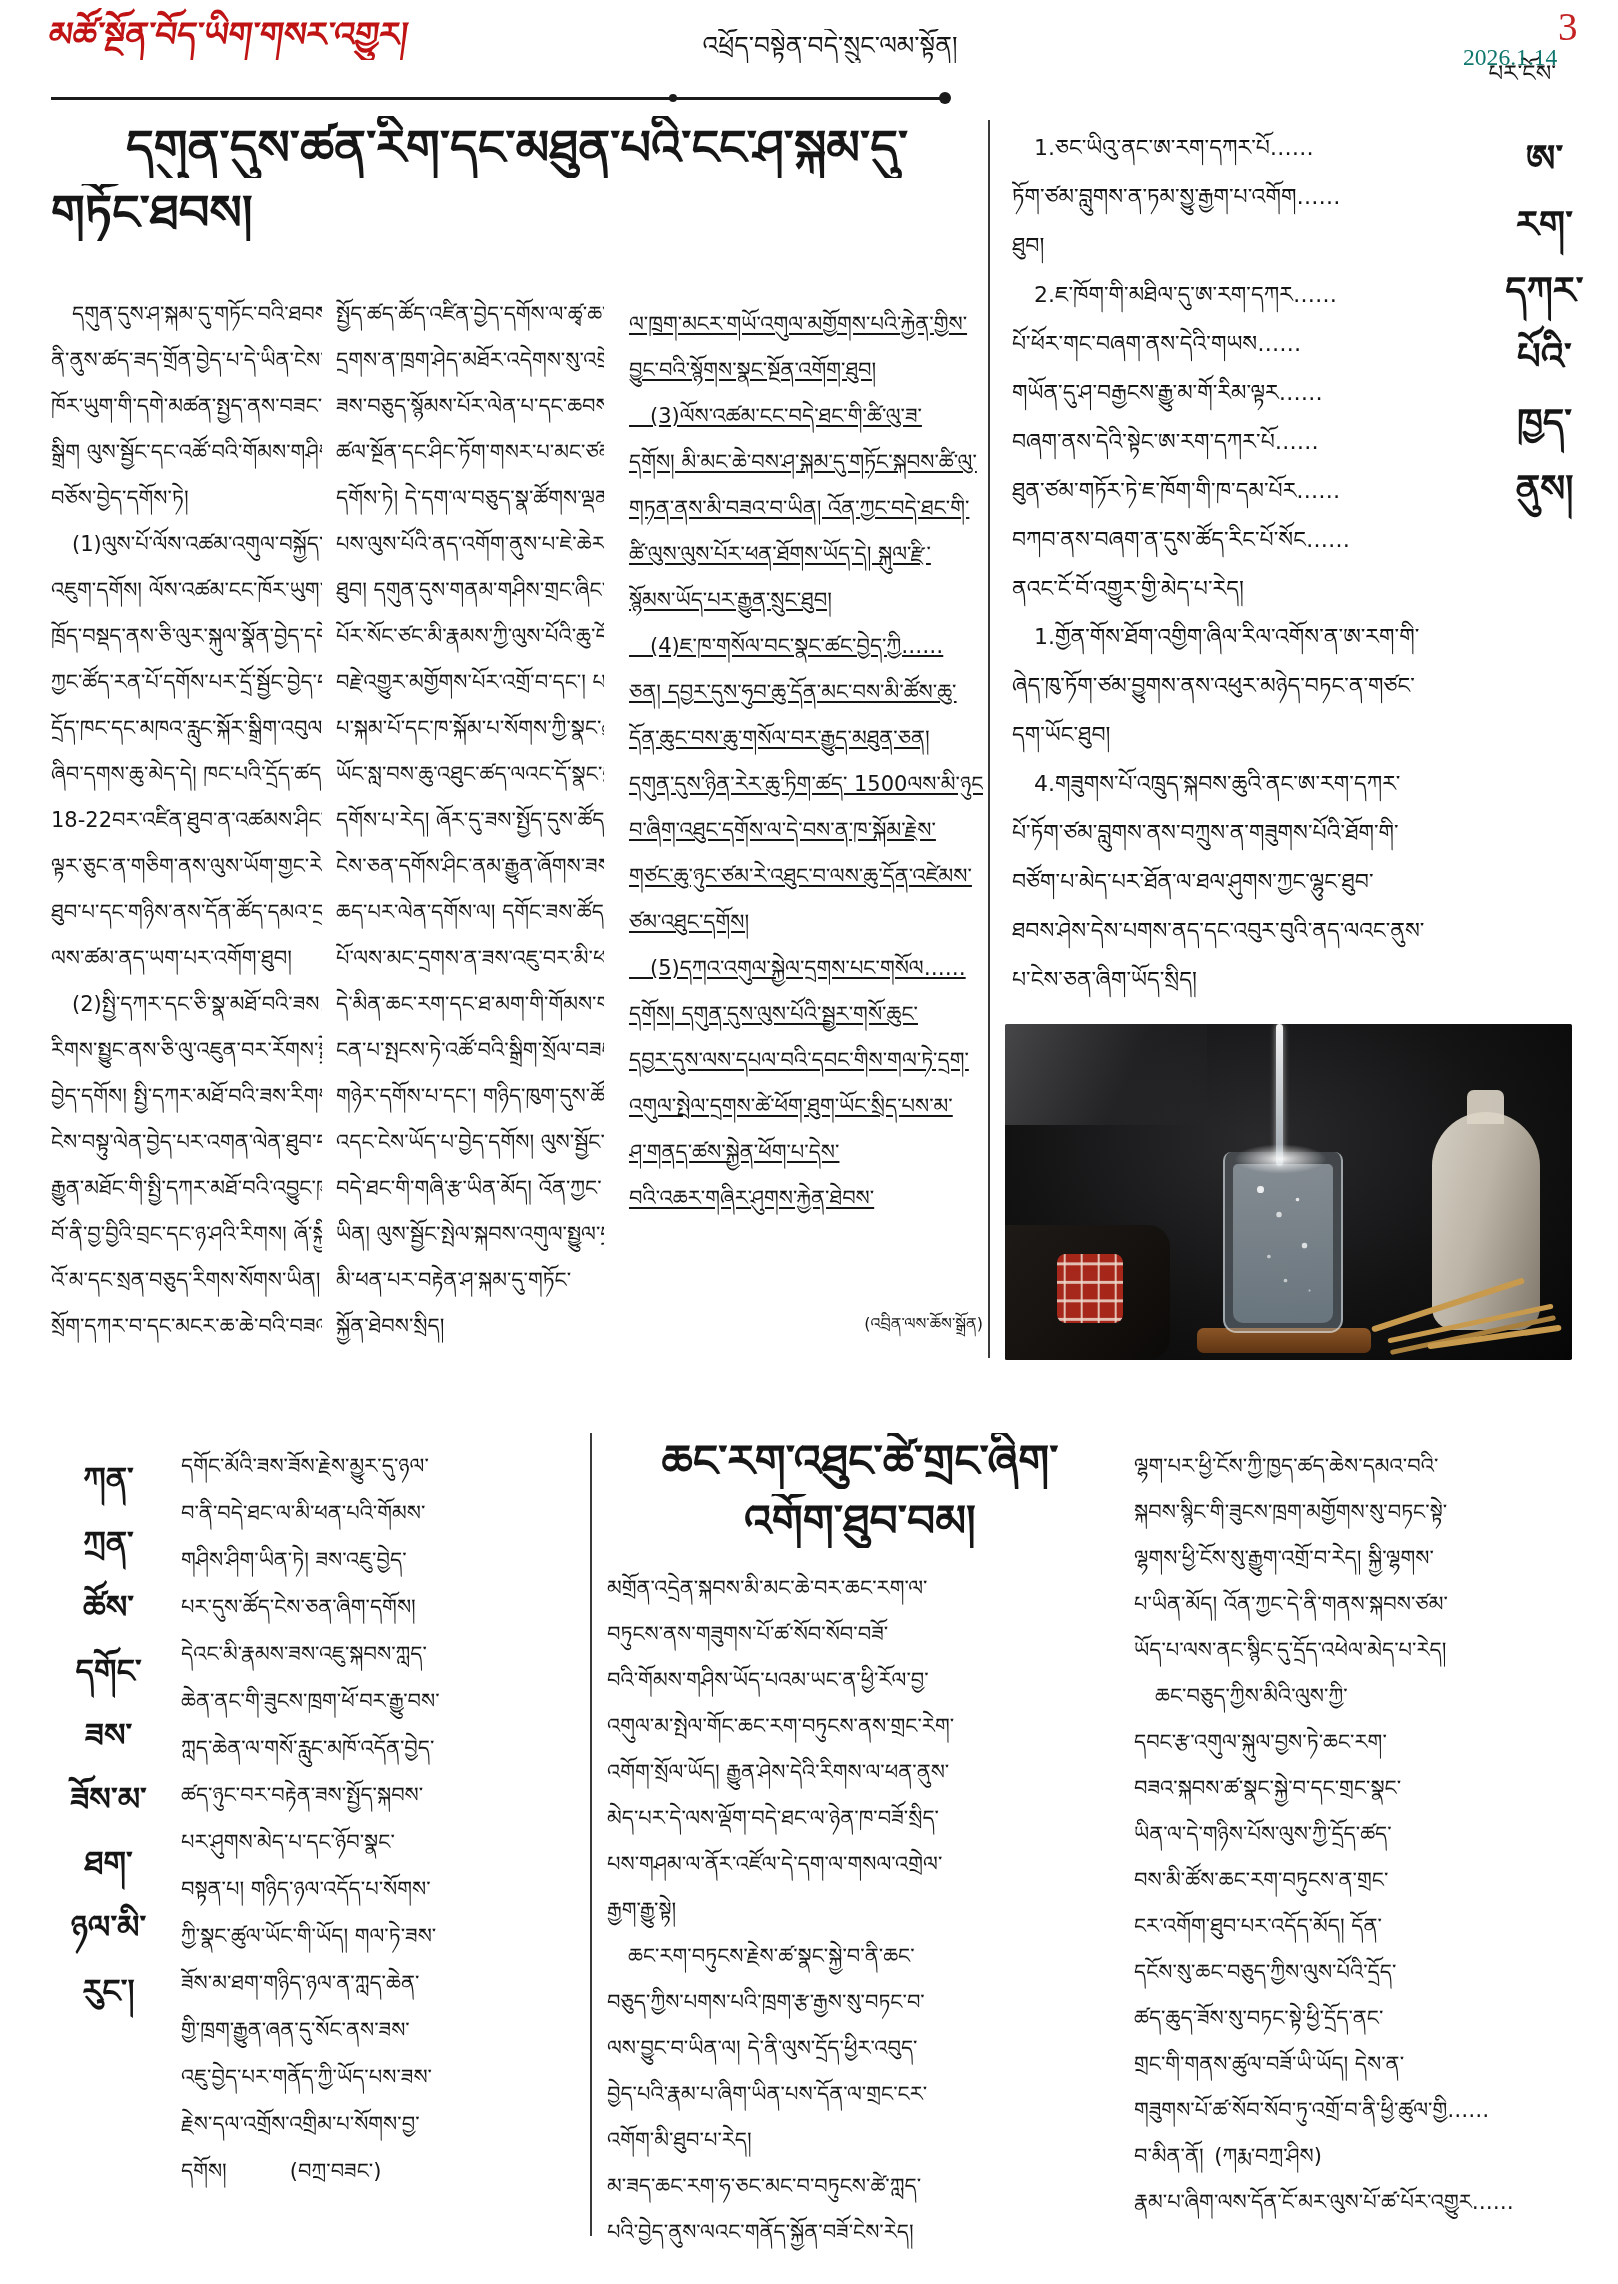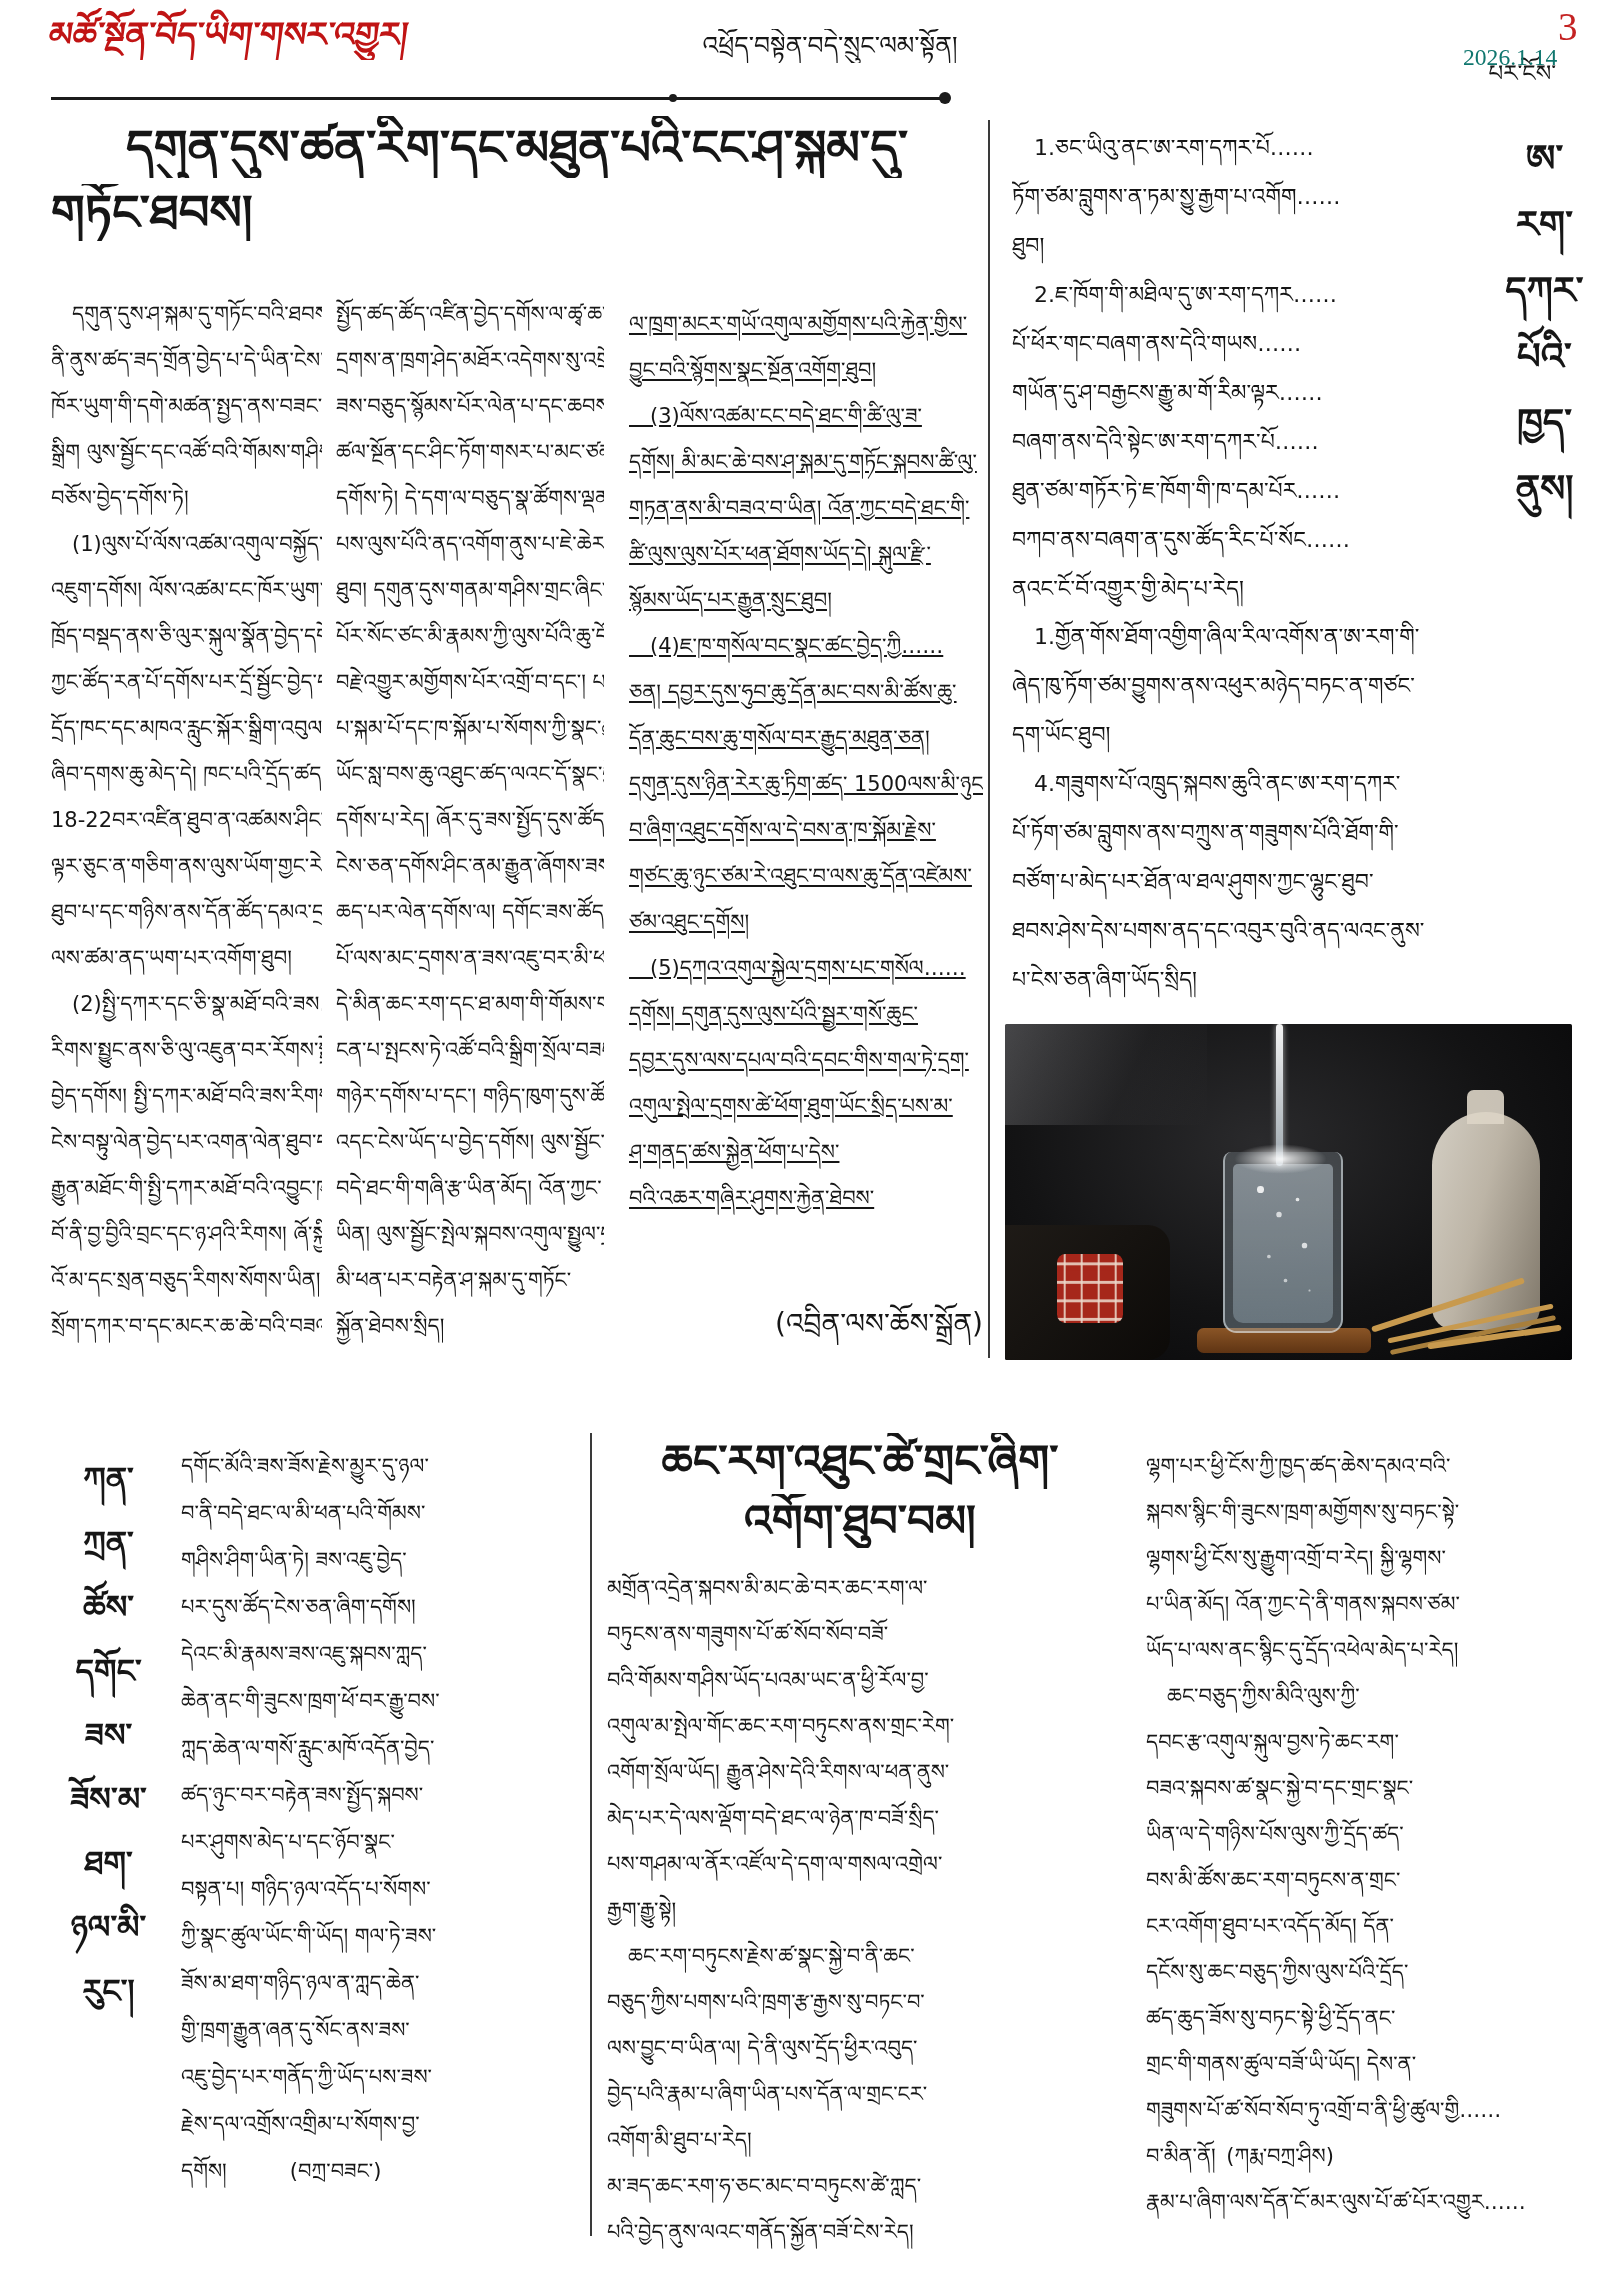--- a/index.html
+++ b/index.html
@@ -24,21 +24,21 @@
   .vdiv2{left:590px;top:1433px;width:1.7px;height:803px;background:#3a3a3a;}
   
   .headline1{left:51px;top:116px;width:932px;height:62px;font-size:48px;font-weight:bold;
              text-align:center;white-space:nowrap;overflow:hidden;line-height:62px;}
   .headline2{left:51px;top:184px;width:932px;height:57px;font-size:48px;font-weight:bold;
              text-align:left;white-space:nowrap;overflow:hidden;line-height:57px;}
   .colA{left:51px;top:291px;width:271px;}
   .colB{left:336px;top:291px;width:268px;}
   .colC{left:629px;top:301px;width:354px;text-decoration:underline;}
   .tline{font-size:21px;height:46px;line-height:46px;white-space:nowrap;overflow:hidden;}
-  .bylineC{left:629px;top:1303px;width:354px;height:42px;font-size:28px;line-height:42px;
+  .bylineC{left:629px;top:1303px;width:354px;height:42px;font-size:16px;line-height:42px;
            text-align:right;white-space:nowrap;overflow:hidden;}
   
   .sidebarA{left:1012px;top:123px;width:479px;}
   .sidebarB{left:1012px;top:612px;width:563px;}
   .sidebarA .tline,.sidebarB .tline{font-size:22px;height:49px;line-height:49px;}
   .vtitle-top{left:1504px;top:126px;width:81px;}
   .vtitle-top .vchar{height:66px;line-height:66px;font-size:37px;font-weight:bold;text-align:center;
                      white-space:nowrap;overflow:hidden;}
   
   .photo{left:1005px;top:1024px;width:567px;height:336px;border-radius:1.7px;overflow:hidden;
@@ -81,21 +81,21 @@
   .vtitle-bottom .vchar{height:64px;line-height:64px;font-size:32px;font-weight:bold;text-align:center;
                         white-space:nowrap;overflow:hidden;}
   .colD{left:181px;top:1443px;width:388px;}
   .colD .tline{height:47px;line-height:47px;}
   .bheadline1{left:607px;top:1433px;width:506px;height:56px;font-size:44px;font-weight:bold;
               text-align:center;white-space:nowrap;overflow:hidden;line-height:56px;}
   .bheadline2{left:607px;top:1494px;width:506px;height:54px;font-size:44px;font-weight:bold;
               text-align:center;white-space:nowrap;overflow:hidden;line-height:54px;}
   .colE{left:607px;top:1565px;width:487px;}
   .colE .tline{height:46px;line-height:46px;}
-  .colF{left:1134px;top:1443px;width:465px;margin-left:12px;}
+  .colF{left:1134px;top:1443px;width:465px;}
   .colF .tline{height:46px;line-height:46px;}
 </style>
 </head>
 <body>
 
 <div class="page">
 
   <div class="abs masthead">མཚོ་སྔོན་བོད་ཡིག་གསར་འགྱུར།</div>
   <div class="abs section-title">འཕྲོད་བསྟེན་བདེ་སྲུང་ལམ་སྟོན།</div>
   <div class="abs page-label">པར་ངོས་</div>

